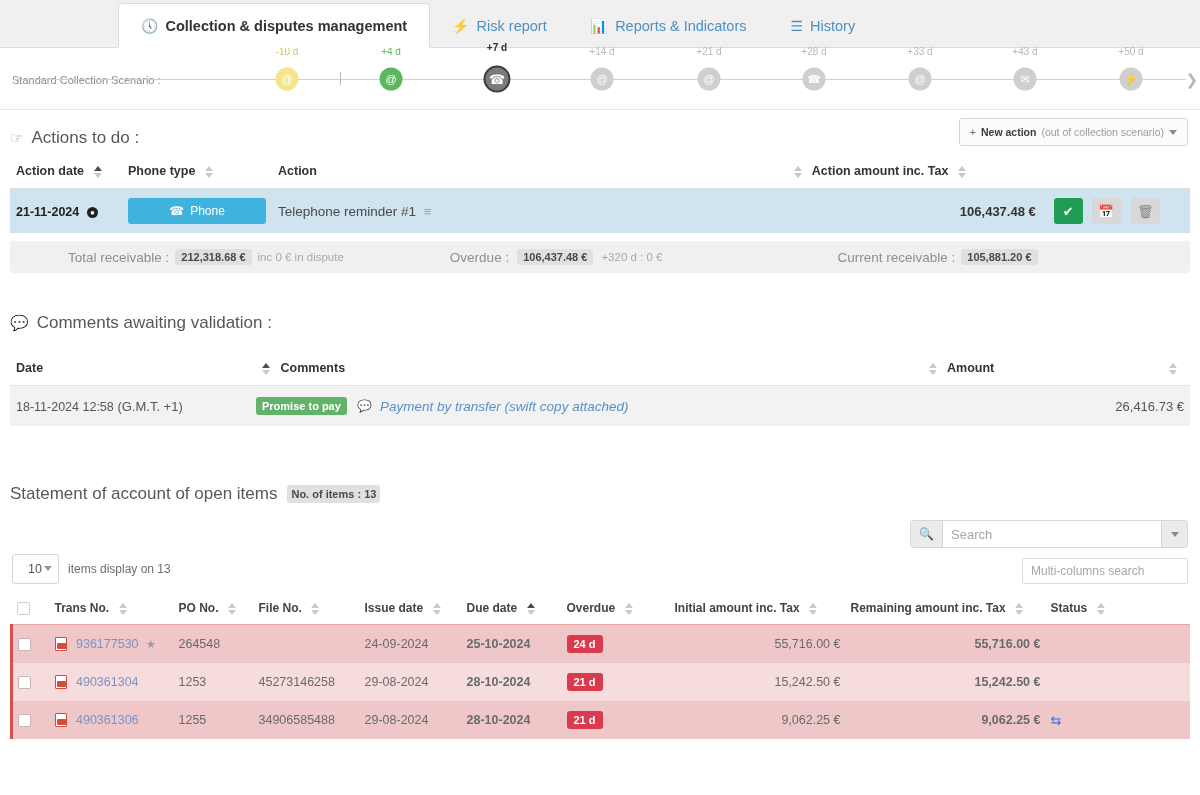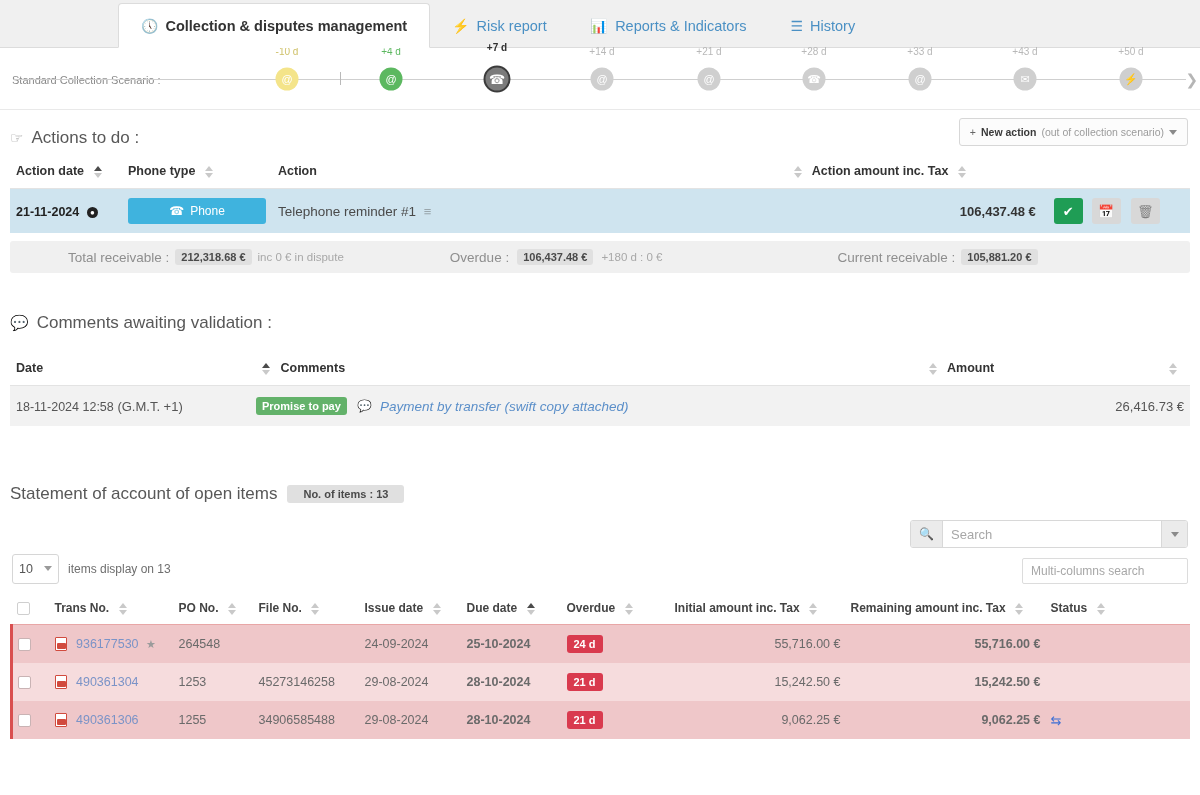--- a/index.html
+++ b/index.html
@@ -257,21 +257,21 @@
 
   
   .stmt-head {
     display:flex; align-items:center; gap:10px;
     padding:16px 0 0 10px;
     font-size:17px; color:#585858;
   }
   .count-badge {
     background:#e0e0e0;
     border-radius:3px;
-    padding:3px 16px;
+    padding:3px 4px;
     font-size:11px;
     font-weight:bold;
     color:#4a4a4a;
   }
   .toolbar { position:relative; height:78px; margin-top:10px; }
   .searchbox {
     position:absolute; right:12px; top:6px;
     display:flex; align-items:center;
     border:1px solid #d8d8d8;
     border-radius:3px;
@@ -312,21 +312,21 @@
     padding:0 8px; outline:none;
     font-family:"Liberation Sans", sans-serif;
     margin-left:19px;
   }
   .multicol::placeholder { color:#a7a7a7; }
   .perpage { position:absolute; left:12px; top:40px; display:flex; align-items:center; gap:9px; }
   .perpage select {
     width:47px; height:30px;
     border:1px solid #d6d6d6; border-radius:3px;
     background:#fff; font-size:12.5px; color:#555;
-    padding-left:6px;
+    padding-left:15px;
     font-family:"Liberation Sans", sans-serif;
     -webkit-appearance:none; appearance:none;
   }
   .perpage .selwrap { position:relative; }
   .perpage .selwrap .chev {
     position:absolute; right:7px; top:12px; pointer-events:none;
     width:0;height:0;border-left:4px solid transparent;border-right:4px solid transparent;border-top:5px solid #9a9a9a;
   }
   .perpage .ptxt { font-size:12px; color:#6e6e6e; }
 
@@ -520,21 +520,21 @@
 
 <div class="totals">
   <div class="tot-block" style="margin-left:58px;">
     <span class="lbl">Total receivable :</span>
     <span class="chip">212,318.68 €</span>
     <span class="sub">inc 0 € in dispute</span>
   </div>
   <div class="tot-block" style="margin-left:106px;gap:8px;">
     <span class="lbl">Overdue :</span>
     <span class="chip">106,437.48 €</span>
-    <span class="sub">+180 d : 0 €</span>
+    <span class="sub">+320 d : 0 €</span>
   </div>
   <div class="tot-block" style="margin-left:175px;">
     <span class="lbl">Current receivable :</span>
     <span class="chip">105,881.20 €</span>
   </div>
 </div>
 
 <div class="sec-head" style="padding-top:40px;">
   <span class="sicon">💬</span>
   <span>Comments awaiting validation :</span>

